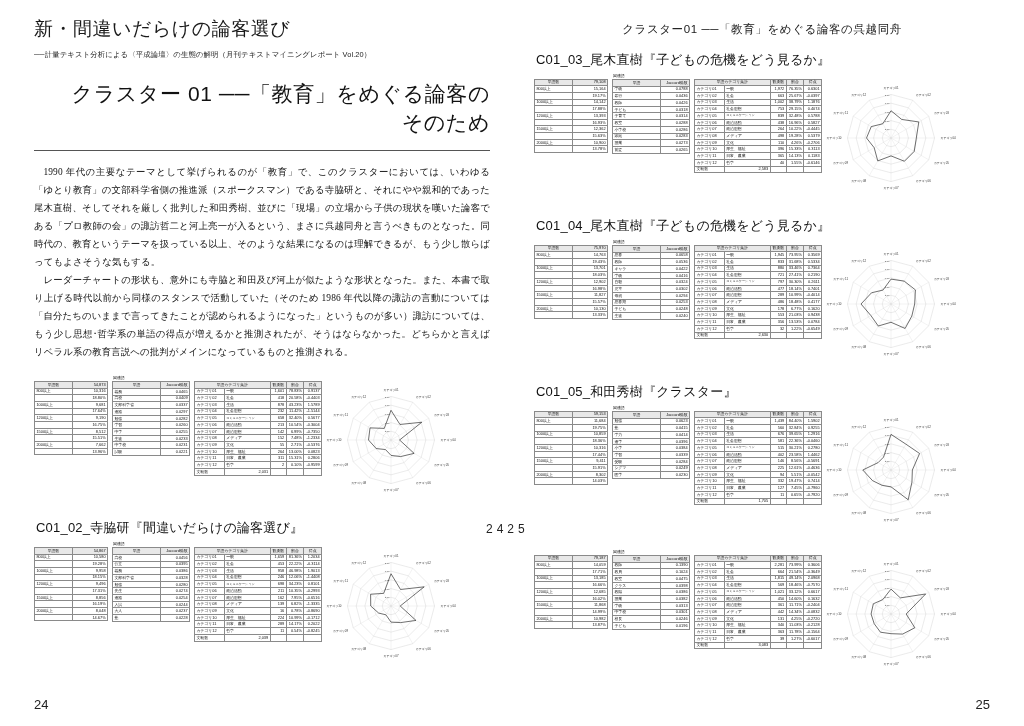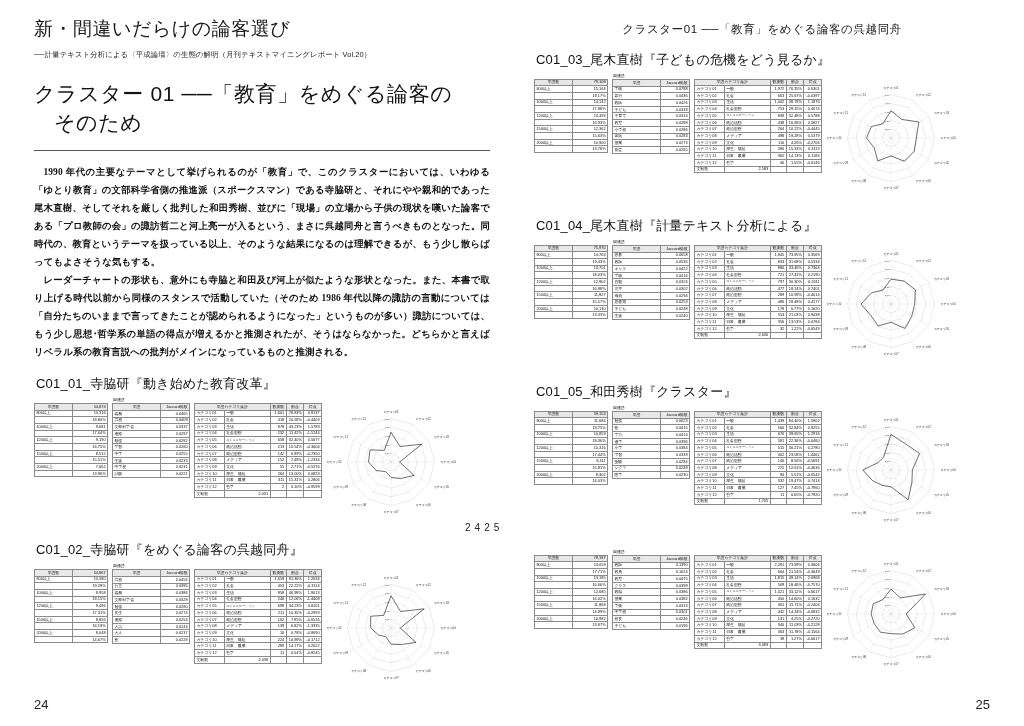--- a/index.html
+++ b/index.html
@@ -12,29 +12,29 @@
   .page{position:relative;height:726px;box-sizing:border-box;}
   .page-left{width:512px;padding:18px 22px 0 34px;}
   .page-right{width:512px;padding:18px 34px 0 22px;}
 
   
   .booktitle{font-size:19px;letter-spacing:.5px;line-height:1.15;font-weight:400;color:#1a1a1a;}
   .booksub{font-size:7.4px;letter-spacing:.1px;margin-top:10px;color:#222;}
   .runhead-right{text-align:center;font-size:11.5px;letter-spacing:.6px;color:#1a1a1a;padding-top:4px;}
 
   
-  .arttitle{font-size:21px;line-height:1.38;letter-spacing:.6px;margin:20px 0 12px 0;color:#111;font-weight:400;}
+  .arttitle{font-size:21px;line-height:1.38;letter-spacing:.6px;margin:20px 0 12px 0;color:#111;font-weight:400;text-align:right;}
   .arttitle .l2{display:block;padding-left:20px;}
   .rule{border:0;border-top:1px solid #555;margin:7px 0 0 0;}
 
   
   .body p{
     font-family:"Liberation Serif","DejaVu Serif",serif;
     font-size:9.4px;line-height:1.92;text-align:justify;
-    margin:0;text-indent:1em;letter-spacing:.15px;color:#111;font-weight:bold;
+    margin:0;text-indent:1em;letter-spacing:.15px;color:#111;
   }
   .body p.first{margin-top:12px;}
 
   
   .figblock{margin-top:14px;}
   .figtitle{font-size:13px;letter-spacing:.2px;margin:0 0 4px 2px;color:#111;}
   .figrow{display:flex;align-items:flex-start;gap:4px;}
 
   table.t{border-collapse:collapse;font-size:3.9px;line-height:1.05;color:#111;
           font-family:"Liberation Sans","DejaVu Sans",sans-serif;}
@@ -58,21 +58,21 @@
   
   .radar{flex:0 0 auto;}
   .radar svg{display:block;}
   .axlabel{font-size:2.9px;fill:#333;font-family:"Liberation Sans",sans-serif;}
   .ticklabel{font-size:2.5px;fill:#555;font-family:"Liberation Sans",sans-serif;}
 
   
   .folio{position:absolute;bottom:14px;font-size:13px;color:#222;}
   .folio-left{left:34px;}
   .folio-right{right:34px;}
-  .midfolio{position:absolute;left:465px;top:522px;font-size:10px;color:#222;letter-spacing:4px;}
+  .midfolio{position:absolute;left:486px;top:522px;font-size:12px;color:#222;letter-spacing:4px;}
 </style>
 </head>
 <body>
 
 <div class="spread">
 
   <div class="page page-left">
 
     <div>
       <div class="booktitle">新・間違いだらけの論客選び</div>
@@ -85,21 +85,20 @@
     </h1>
     <hr class="rule">
 
     <div class="body">
       <p class="first">1990 年代の主要なテーマとして挙げられるのが「教育」で、このクラスターにおいては、いわゆる「ゆとり教育」の文部科学省側の推進派（スポークスマン）である寺脇研と、それにやや親和的であった尾木直樹、そしてそれを厳しく批判した和田秀樹、並びに「現場」の立場から子供の現状を嘆いた論客である「プロ教師の会」の諏訪哲二と河上亮一が入るという、まさに呉越同舟と言うべきものとなった。同時代の、教育というテーマを扱っている以上、そのような結果になるのは理解できるが、もう少し散らばってもよさそうな気もする。</p>
       <p>レーダーチャートの形状も、意外にも寺脇と和田及び河上が似たような形状となった。また、本書で取り上げる時代以前から同様のスタンスで活動していた（そのため 1986 年代以降の諏訪の言動については「自分たちのいままで言ってきたことが認められるようになった」というものが多い）諏訪については、もう少し思想･哲学系の単語の得点が増えるかと推測されたが、そうはならなかった。どちらかと言えばリベラル系の教育言説への批判がメインになっているものと推測される。</p>
     </div>
 
     <div id="left-figs">
         <div class="figblock">
-          <div class="figtitle">C01_01_寺脇研『動き始めた教育改革』</div>
           <div class="figrow">
             <div>
               <div class="cap-spacer"></div>
               <table class="t t-count tw-count">
                 <tbody>
                   <tr>
                     <th>単語数</th>
                     <th class="num">54,873</th>
                   </tr>
                   <tr>
@@ -335,21 +334,21 @@
                 <line x1="65" y1="65" x2="27.28" y2="43.22" stroke="#c8c8c8" stroke-width="0.22"></line>
                 <text x="22.09" y="41.22" text-anchor="end" class="axlabel">カテゴリ11</text>
                 <line x1="65" y1="65" x2="43.22" y2="27.28" stroke="#c8c8c8" stroke-width="0.22"></line>
                 <text x="40.22" y="23.09" text-anchor="end" class="axlabel">カテゴリ12</text>
                 <polygon points="65.00,35.27 73.97,49.46 95.77,47.24 73.58,65.00 88.14,78.36 74.58,81.59 65.00,80.37 59.48,74.55 50.20,73.55 42.51,65.00 44.03,52.89 58.29,53.38" fill="none" stroke="#222" stroke-width="0.65"></polygon>
               </svg>
             </div>
           </div>
         </div>
         <div class="figblock">
-          <div class="figtitle">C01_02_寺脇研『をめぐる論客の呉越同舟』</div>
+          <div class="figtitle">C01_02_寺脇研『間違いだらけの論客選び』</div>
           <div class="figrow">
             <div>
               <div class="cap-spacer"></div>
               <table class="t t-count tw-count">
                 <tbody>
                   <tr>
                     <th>単語数</th>
                     <th class="num">54,867</th>
                   </tr>
                   <tr>
@@ -845,21 +844,21 @@
                 <line x1="65" y1="65" x2="27.28" y2="43.22" stroke="#c8c8c8" stroke-width="0.22"></line>
                 <text x="22.09" y="41.22" text-anchor="end" class="axlabel">カテゴリ11</text>
                 <line x1="65" y1="65" x2="43.22" y2="27.28" stroke="#c8c8c8" stroke-width="0.22"></line>
                 <text x="40.22" y="23.09" text-anchor="end" class="axlabel">カテゴリ12</text>
                 <polygon points="65.00,37.74 75.71,46.44 92.82,48.94 90.32,65.00 88.22,78.41 78.43,88.25 65.00,82.90 51.77,87.92 48.18,74.71 40.51,65.00 45.25,53.60 56.79,50.78" fill="none" stroke="#222" stroke-width="0.65"></polygon>
               </svg>
             </div>
           </div>
         </div>
         <div class="figblock">
-          <div class="figtitle">C01_04_尾木直樹『計量テキスト分析による』</div>
+          <div class="figtitle">C01_04_尾木直樹『子どもの危機をどう見るか』</div>
           <div class="figrow">
             <div>
               <div class="cap-spacer"></div>
               <table class="t t-count tw-count">
                 <tbody>
                   <tr>
                     <th>単語数</th>
                     <th class="num">75,970</th>
                   </tr>
                   <tr>

